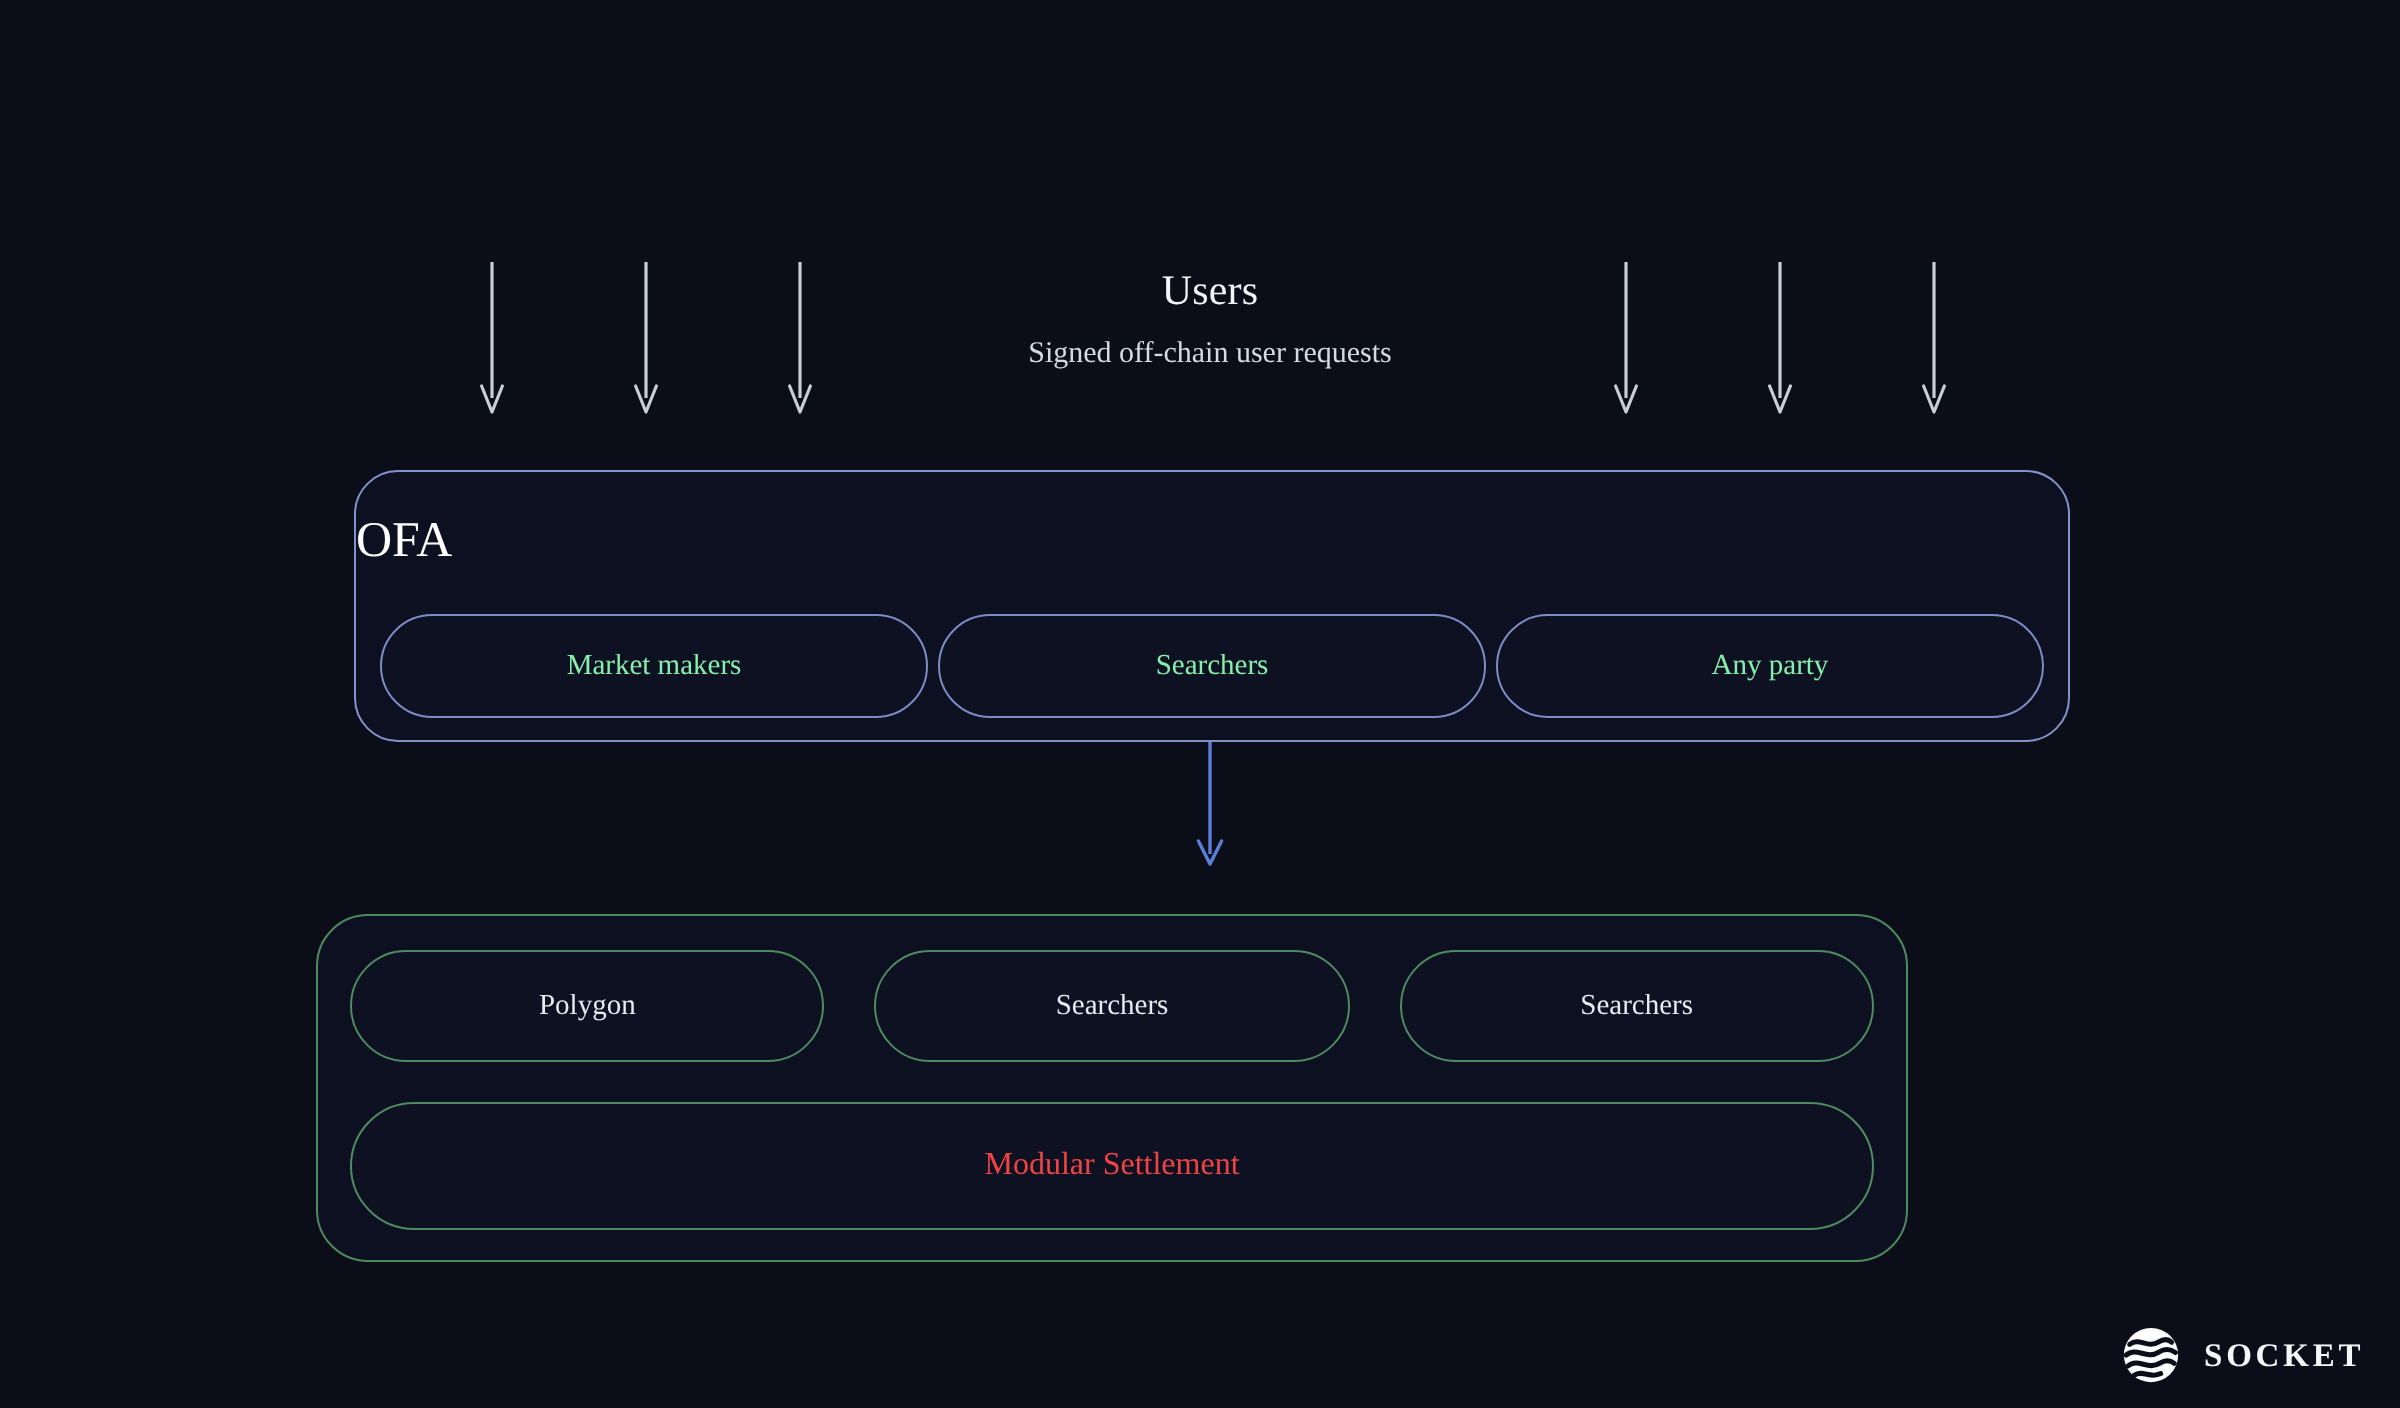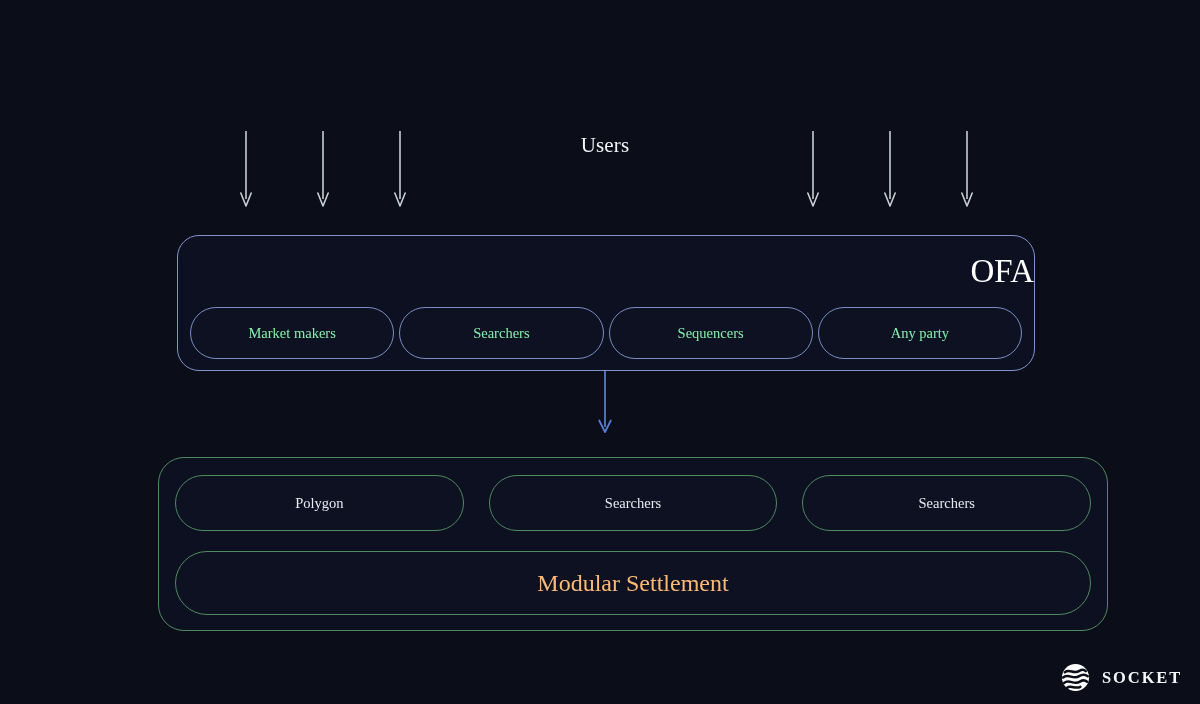--- a/index.html
+++ b/index.html
@@ -60,22 +60,22 @@
     box-sizing: border-box;
     border: 1px solid #8193c9;
     border-radius: 22px;
     background: #0c1020;
   }
   #ofa-title {
     position: absolute;
     left: 0;
     top: 20px;
     width: 100%;
-    text-align: right;
-    font-size: 33px;
+    text-align: left;
+    font-size: 25px;
     color: #ffffff;
     line-height: 30px;
     font-weight: 400;
   }
   #ofa-pills {
     position: absolute;
     left: 12px;
     right: 12px;
     top: 71px;
     display: flex;
@@ -104,21 +104,21 @@
     top: 337px;
     width: 18px;
     height: 64px;
   }
 
   
   #chains-box {
     position: absolute;
     left: 158px;
     top: 423px;
-    width: 950px;
+    width: 796px;
     height: 174px;
     box-sizing: border-box;
     border: 1px solid #4f8a60;
     border-radius: 26px;
     background: #0c1020;
   }
   #chain-row {
     position: absolute;
     left: 16px;
     right: 16px;
@@ -147,22 +147,22 @@
     right: 16px;
     top: 93px;
     height: 64px;
     box-sizing: border-box;
     border: 1px solid #4f8a60;
     border-radius: 32px;
     background: #0d1122;
     display: flex;
     align-items: center;
     justify-content: center;
-    font-size: 24px;
-    color: #fdba74;
+    font-size: 16px;
+    color: #ef4444;
     font-weight: 400;
   }
 
   
   #brand {
     position: absolute;
     left: 1060px;
     top: 628px;
     display: flex;
     align-items: center;
@@ -216,28 +216,28 @@
     <div class="user-arrow" style="left:960px">
       <svg width="14" height="80" viewBox="0 0 14 80">
         <line x1="7" y1="2" x2="7" y2="70" stroke="#c8cdd6" stroke-width="1.6"></line>
         <path d="M1.8 64 L7 77 L12.2 64" fill="none" stroke="#c8cdd6" stroke-width="1.6" stroke-linecap="round" stroke-linejoin="round"></path>
       </svg>
     </div>
   </div>
 
   <div id="users-block">
     <div id="users-title">Users</div>
+    <div id="users-sub">Signed off-chain user requests</div>
   </div>
 
   <div id="ofa-box">
     <div id="ofa-title">OFA</div>
     <div id="ofa-pills">
       <div class="ofa-pill">Market makers</div>
       <div class="ofa-pill">Searchers</div>
-      <div class="ofa-pill">Sequencers</div>
       <div class="ofa-pill">Any party</div>
     </div>
   </div>
 
   <div id="mid-arrow">
     <svg width="18" height="64" viewBox="0 0 18 64">
       <line x1="9" y1="0" x2="9" y2="56" stroke="#5b80d8" stroke-width="1.7"></line>
       <path d="M3.2 49.5 L9 61 L14.8 49.5" fill="none" stroke="#5b80d8" stroke-width="1.7" stroke-linecap="round" stroke-linejoin="round"></path>
     </svg>
   </div>

